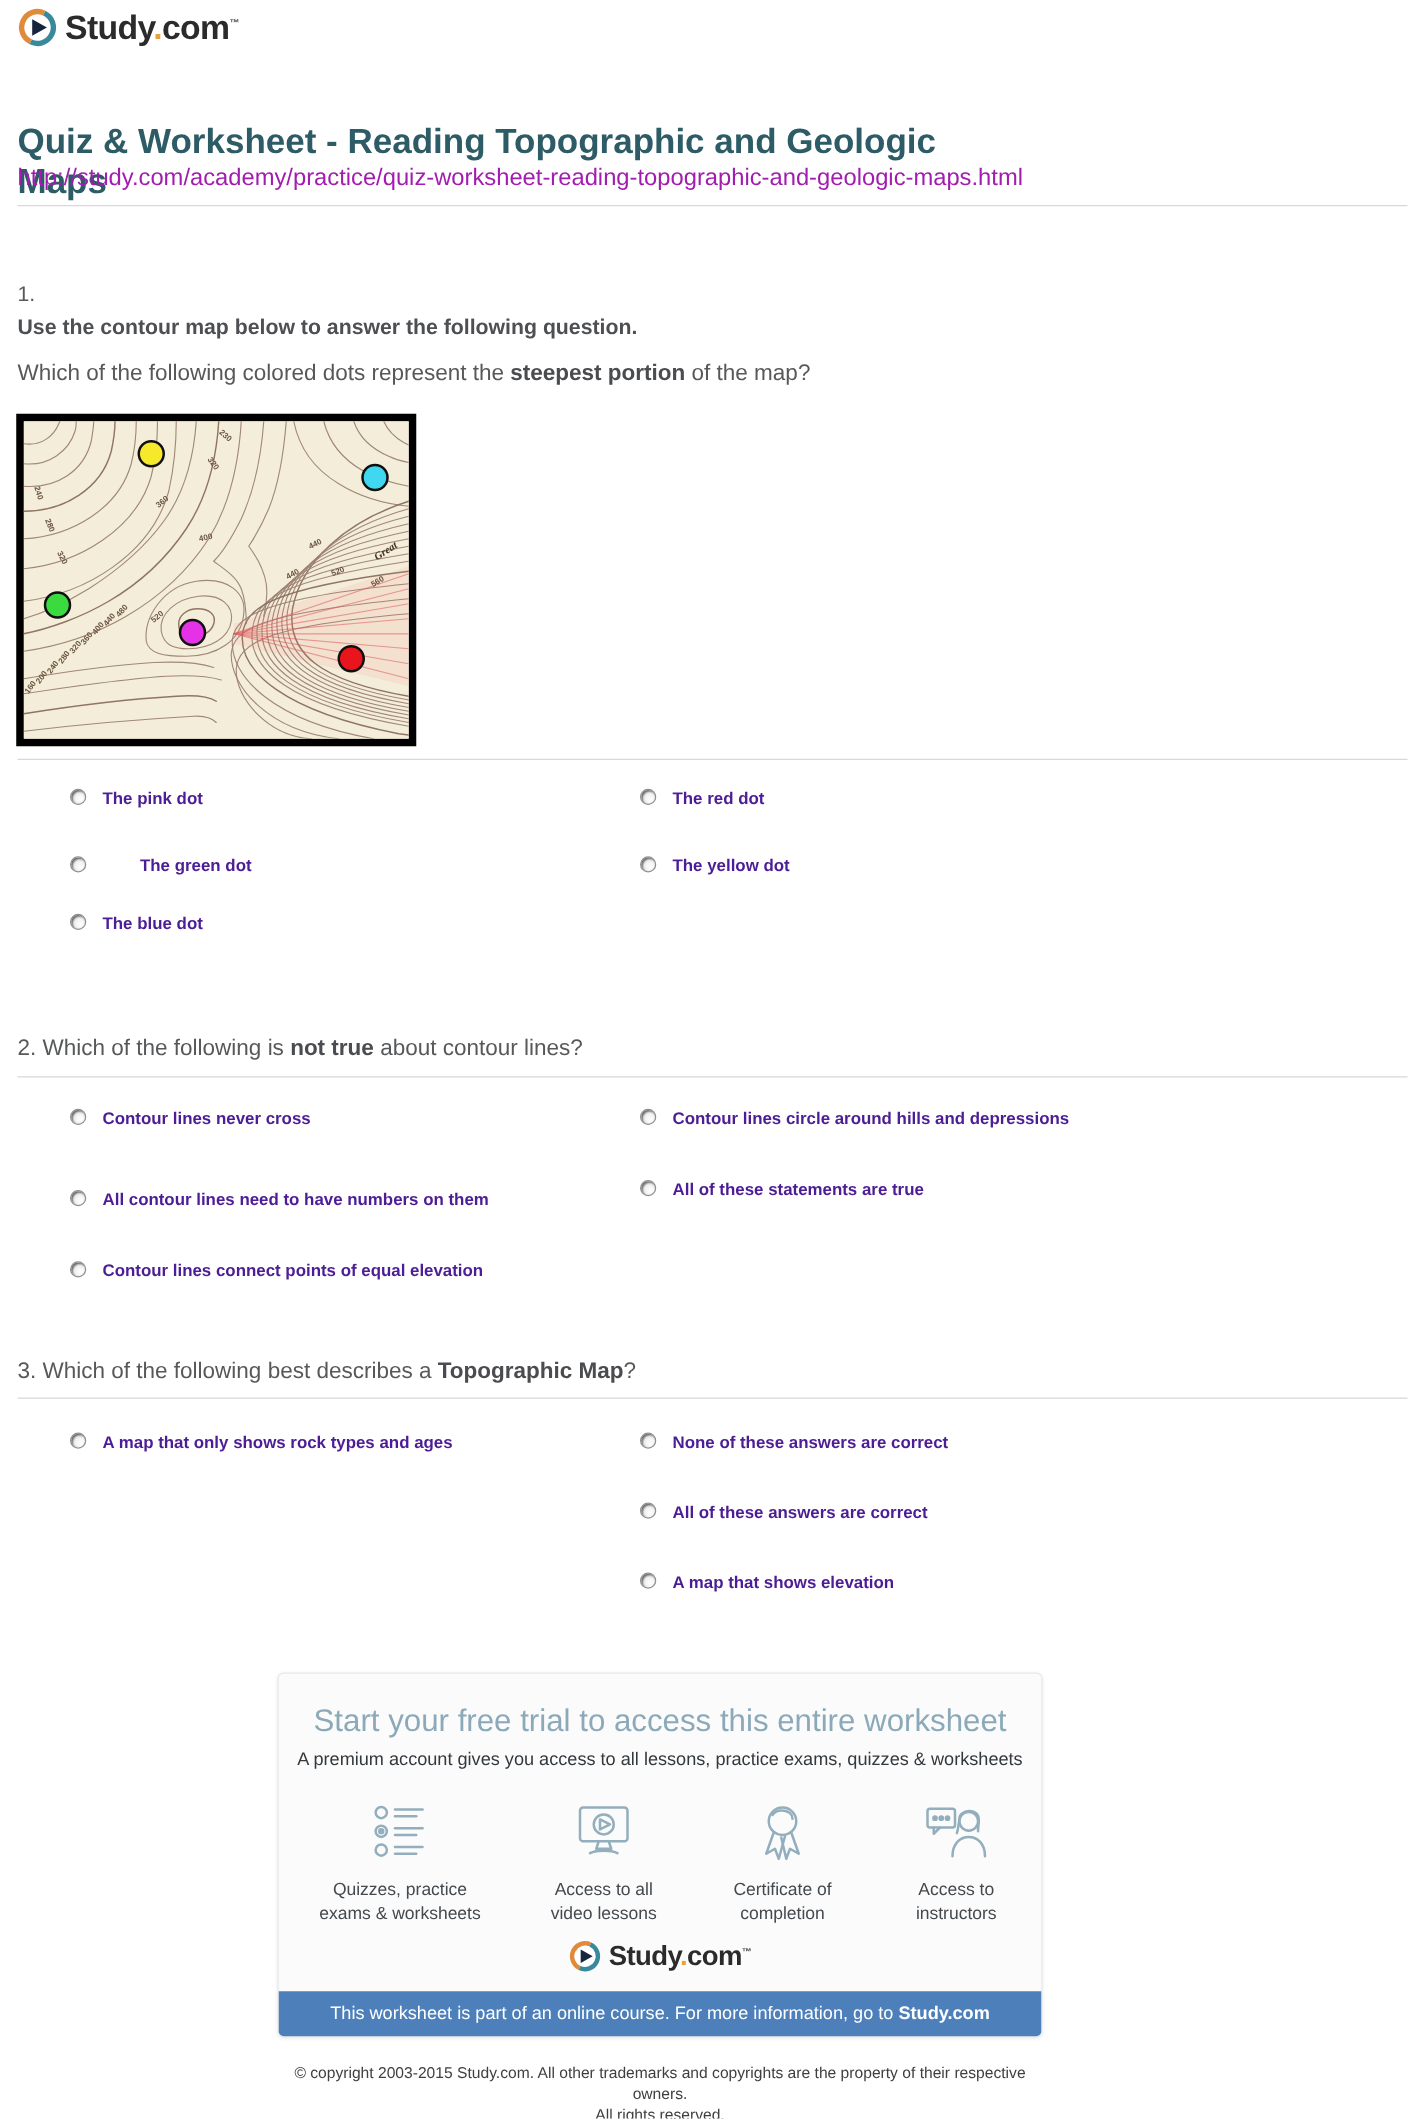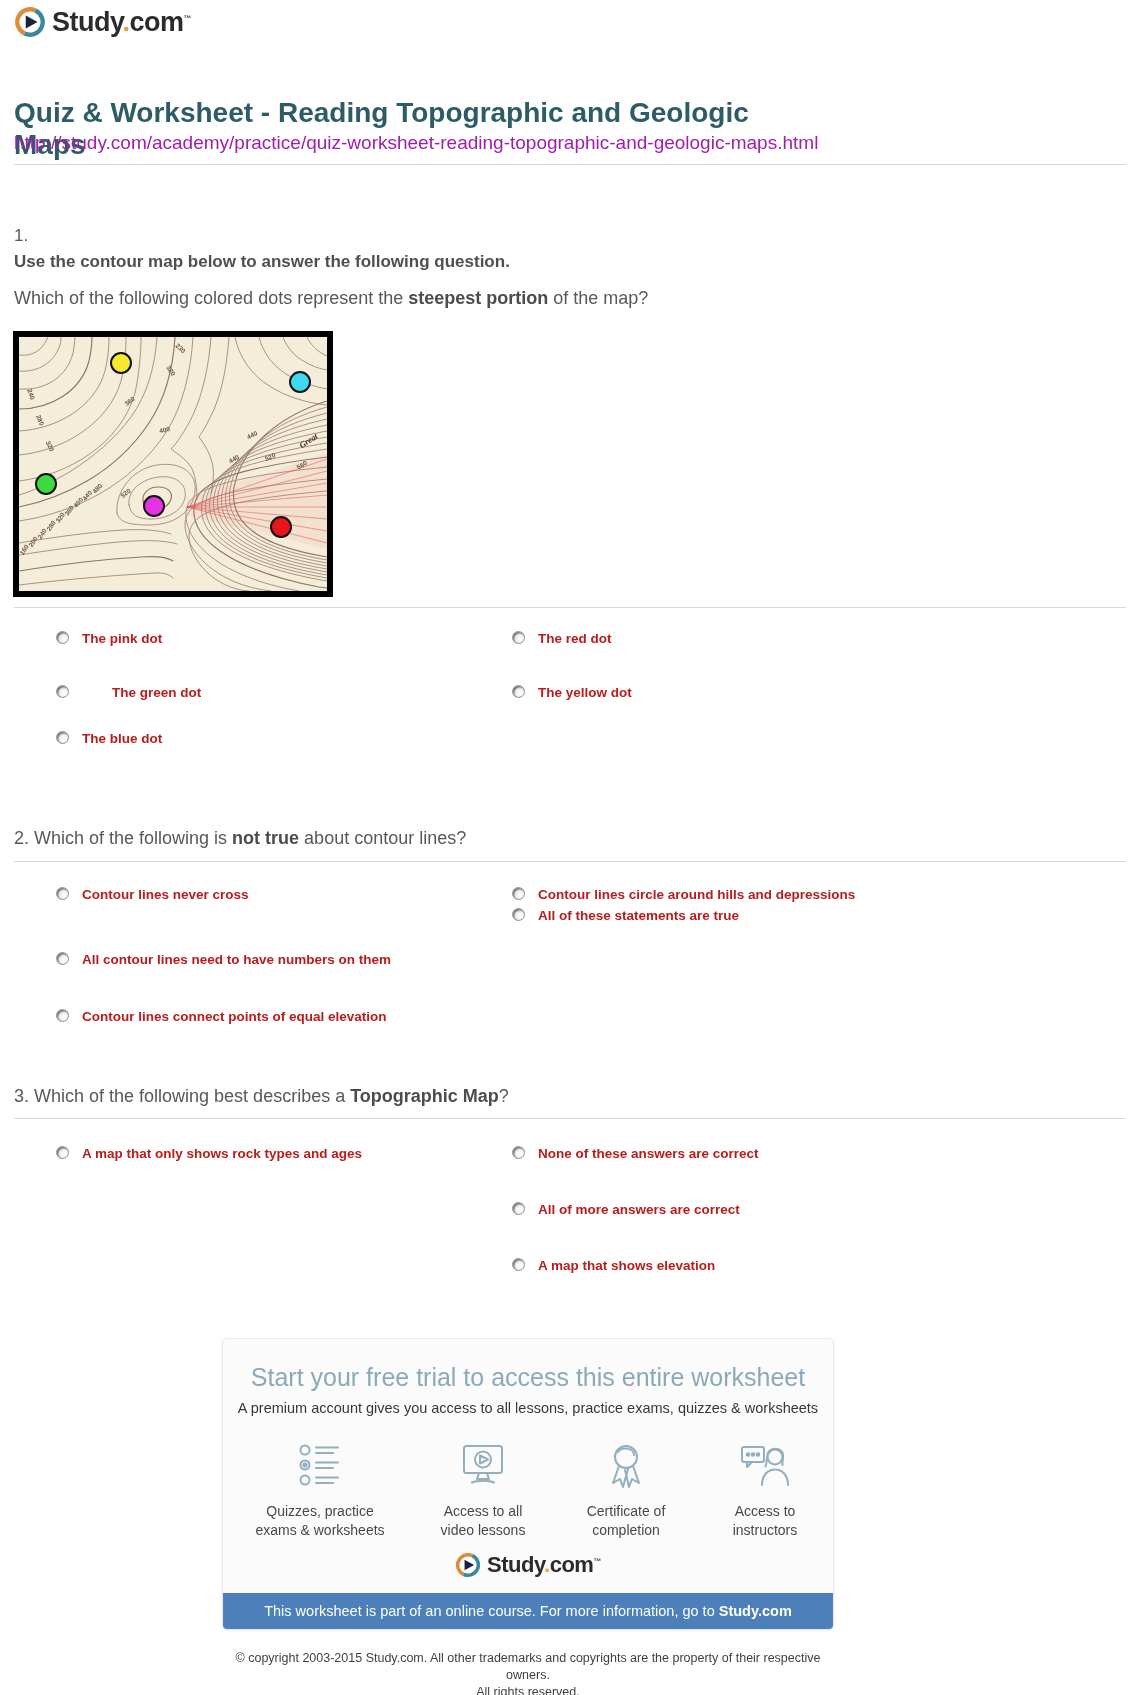--- a/index.html
+++ b/index.html
@@ -34,21 +34,21 @@
   .hatch{stroke:#dd5a5a;stroke-width:1;opacity:0.55;}
   .clabel{font-size:6.5px;fill:#6b563f;font-weight:bold;text-anchor:middle;font-family:"Liberation Sans",sans-serif;}
   .plabel{font-size:8.5px;fill:#3c2f1d;font-weight:bold;font-style:italic;text-anchor:middle;font-family:"Liberation Serif",serif;}
 
   
   .opt-col{position:absolute;}
   .option{display:flex;align-items:flex-start;gap:13px;}
   .radio{width:11px;height:11px;border-radius:50%;flex:none;margin-top:3px;border:1px solid #8f8f8f;
     background:radial-gradient(circle at 68% 68%, #ffffff 0%, #f1f1f1 45%, #d8d8d8 100%);
     box-shadow:inset 1.2px 1.2px 1.6px rgba(0,0,0,0.55);}
-  .opt-label{font-size:13.5px;font-weight:bold;color:#b91c1c;line-height:21px;}
+  .opt-label{font-size:13.5px;font-weight:bold;color:#4c1d95;line-height:21px;}
   .col-left .opt-label{max-width:455px;}
   .col-right .opt-label{max-width:560px;}
 
   
   .promo{position:absolute;left:222px;top:1338px;width:612px;height:292px;background:#fbfbfb;
     border:1px solid #e9e9e9;border-radius:5px;box-shadow:0 1px 3px rgba(0,0,0,0.07);
     text-align:center;box-sizing:border-box;}
   .promo-title{margin-top:24px;font-size:25px;color:#8ba9b9;}
   .promo-sub{margin-top:8px;font-size:14.5px;color:#33383d;}
   .features{display:flex;justify-content:center;align-items:flex-start;gap:38px;margin-top:22px;}
@@ -213,21 +213,21 @@
       <div class="option" style="margin-bottom: 36px;">
         <span class="radio"></span>
         <span class="opt-label">All contour lines need to have numbers on them</span>
       </div>
       <div class="option" style="margin-bottom: 36px;">
         <span class="radio"></span>
         <span class="opt-label">Contour lines connect points of equal elevation</span>
       </div>
     </div>
   <div class="opt-col col-right" style="left:512px;top:884px;">
-      <div class="option" style="">
+      <div class="option" style="margin-bottom: 36px;">
         <span class="radio"></span>
         <span class="opt-label">Contour lines circle around hills and depressions</span>
       </div>
       <div class="option" style="margin-bottom: 36px;">
         <span class="radio"></span>
         <span class="opt-label">All of these statements are true</span>
       </div>
     </div>
 
   <div class="qtext" style="top:1086px;"><span>3. Which of the following best describes a </span><span class="qbold">Topographic Map</span><span>?</span></div>
@@ -238,21 +238,21 @@
         <span class="opt-label">A map that only shows rock types and ages</span>
       </div>
     </div>
   <div class="opt-col col-right" style="left:512px;top:1143px;">
       <div class="option" style="margin-bottom: 35px;">
         <span class="radio"></span>
         <span class="opt-label">None of these answers are correct</span>
       </div>
       <div class="option" style="margin-bottom: 35px;">
         <span class="radio"></span>
-        <span class="opt-label">All of more answers are correct</span>
+        <span class="opt-label">All of these answers are correct</span>
       </div>
       <div class="option" style="margin-bottom: 35px;">
         <span class="radio"></span>
         <span class="opt-label">A map that shows elevation</span>
       </div>
     </div>
 
   <div class="promo">
     <div class="promo-title">Start your free trial to access this entire worksheet</div>
     <div class="promo-sub">A premium account gives you access to all lessons, practice exams, quizzes &amp; worksheets</div>

